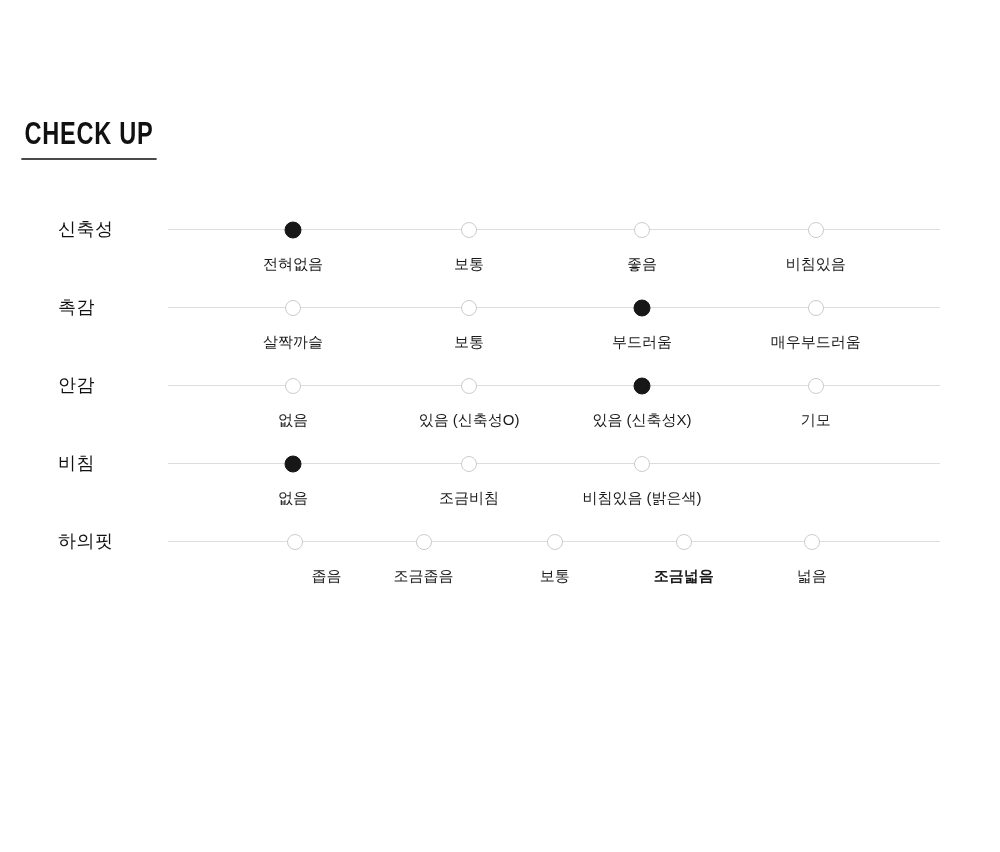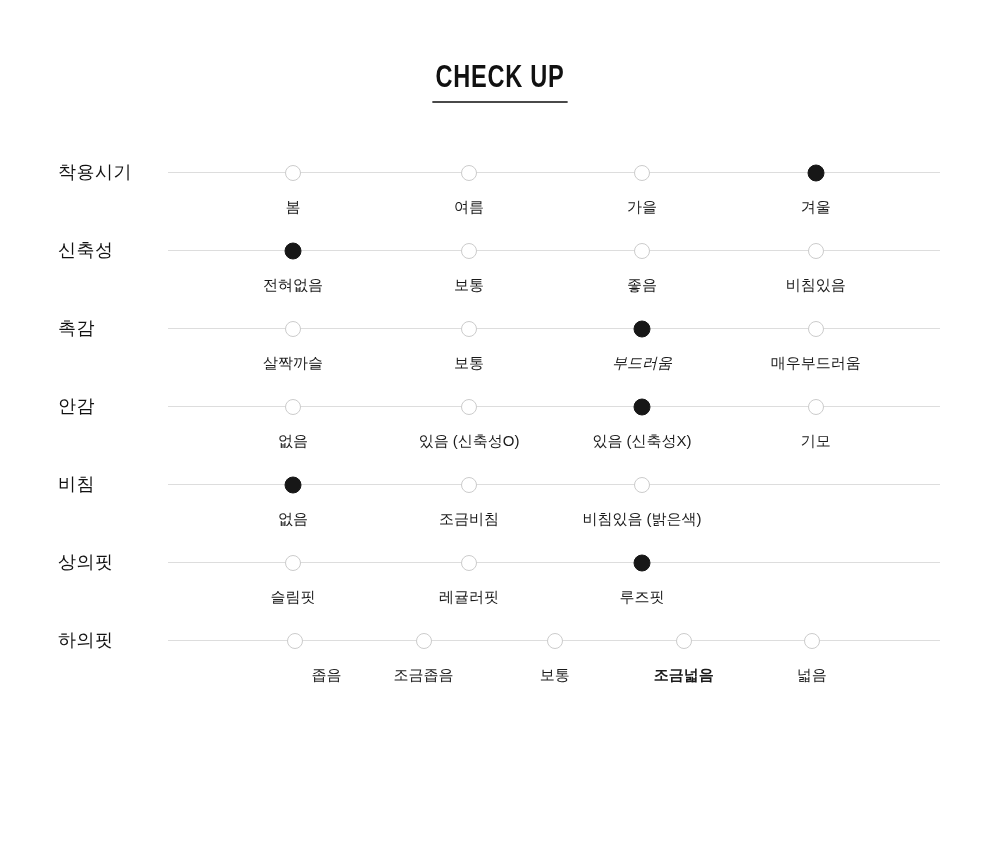--- a/index.html
+++ b/index.html
@@ -4,21 +4,21 @@
 <style>
   * { margin: 0; padding: 0; box-sizing: border-box; }
   html, body { background: #ffffff; }
   body {
     width: 1000px; height: 852px;
     font-family: "Liberation Sans", "DejaVu Sans", sans-serif;
     color: #111111;
     overflow: hidden;
     position: relative;
   }
-  .header { padding-top: 59px; text-align: center; }
+  .header { padding-top: 116px; }
   .title {
     display: inline-block;
     font-size: 31px;
     font-weight: 700;
     line-height: 1.15;
     letter-spacing: 1px;
     color: #111111;
     padding: 0 4px 6px 4px;
     border-bottom: 2px solid #4a4a4a;
     transform: scaleX(0.76);
@@ -75,54 +75,41 @@
 </style>
 </head>
 <body>
 
 <div class="header">
   <h1 class="title">CHECK UP</h1>
 </div>
 
 <div class="rows">
     <div class="row">
-      <div class="row-label">착용시기</div>
-      <div class="track">
-        <span class="dot" style="left: 16.2%;"></span>
-        <span class="opt-label" style="left: 16.2%;">봄</span>
-        <span class="dot" style="left: 39%;"></span>
-        <span class="opt-label" style="left: 39%;">여름</span>
-        <span class="dot" style="left: 61.4%;"></span>
-        <span class="opt-label" style="left: 61.4%;">가을</span>
-        <span class="dot selected" style="left: 83.9%;"></span>
-        <span class="opt-label" style="left: 83.9%;">겨울</span>
-      </div>
-    </div>
-    <div class="row">
       <div class="row-label">신축성</div>
       <div class="track">
         <span class="dot selected" style="left: 16.2%;"></span>
         <span class="opt-label" style="left: 16.2%;">전혀없음</span>
         <span class="dot" style="left: 39%;"></span>
         <span class="opt-label" style="left: 39%;">보통</span>
         <span class="dot" style="left: 61.4%;"></span>
         <span class="opt-label" style="left: 61.4%;">좋음</span>
         <span class="dot" style="left: 83.9%;"></span>
         <span class="opt-label" style="left: 83.9%;">비침있음</span>
       </div>
     </div>
     <div class="row">
       <div class="row-label">촉감</div>
       <div class="track">
         <span class="dot" style="left: 16.2%;"></span>
         <span class="opt-label" style="left: 16.2%;">살짝까슬</span>
         <span class="dot" style="left: 39%;"></span>
         <span class="opt-label" style="left: 39%;">보통</span>
         <span class="dot selected" style="left: 61.4%;"></span>
-        <span class="opt-label" style="left: 61.4%; font-style: italic;">부드러움</span>
+        <span class="opt-label" style="left: 61.4%;">부드러움</span>
         <span class="dot" style="left: 83.9%;"></span>
         <span class="opt-label" style="left: 83.9%;">매우부드러움</span>
       </div>
     </div>
     <div class="row">
       <div class="row-label">안감</div>
       <div class="track">
         <span class="dot" style="left: 16.2%;"></span>
         <span class="opt-label" style="left: 16.2%;">없음</span>
         <span class="dot" style="left: 39%;"></span>
@@ -138,31 +125,20 @@
       <div class="track">
         <span class="dot selected" style="left: 16.2%;"></span>
         <span class="opt-label" style="left: 16.2%;">없음</span>
         <span class="dot" style="left: 39%;"></span>
         <span class="opt-label" style="left: 39%;">조금비침</span>
         <span class="dot" style="left: 61.4%;"></span>
         <span class="opt-label" style="left: 61.4%;">비침있음 (밝은색)</span>
       </div>
     </div>
     <div class="row">
-      <div class="row-label">상의핏</div>
-      <div class="track">
-        <span class="dot" style="left: 16.2%;"></span>
-        <span class="opt-label" style="left: 16.2%;">슬림핏</span>
-        <span class="dot" style="left: 39%;"></span>
-        <span class="opt-label" style="left: 39%;">레귤러핏</span>
-        <span class="dot selected" style="left: 61.4%;"></span>
-        <span class="opt-label" style="left: 61.4%;">루즈핏</span>
-      </div>
-    </div>
-    <div class="row">
       <div class="row-label">하의핏</div>
       <div class="track">
         <span class="dot" style="left: 16.4%;"></span>
         <span class="opt-label" style="left: 16.4%; margin-left: 32px;">좁음</span>
         <span class="dot" style="left: 33.1%;"></span>
         <span class="opt-label" style="left: 33.1%;">조금좁음</span>
         <span class="dot" style="left: 50.1%;"></span>
         <span class="opt-label" style="left: 50.1%;">보통</span>
         <span class="dot" style="left: 66.8%;"></span>
         <span class="opt-label" style="left: 66.8%; font-weight: bold;">조금넓음</span>

